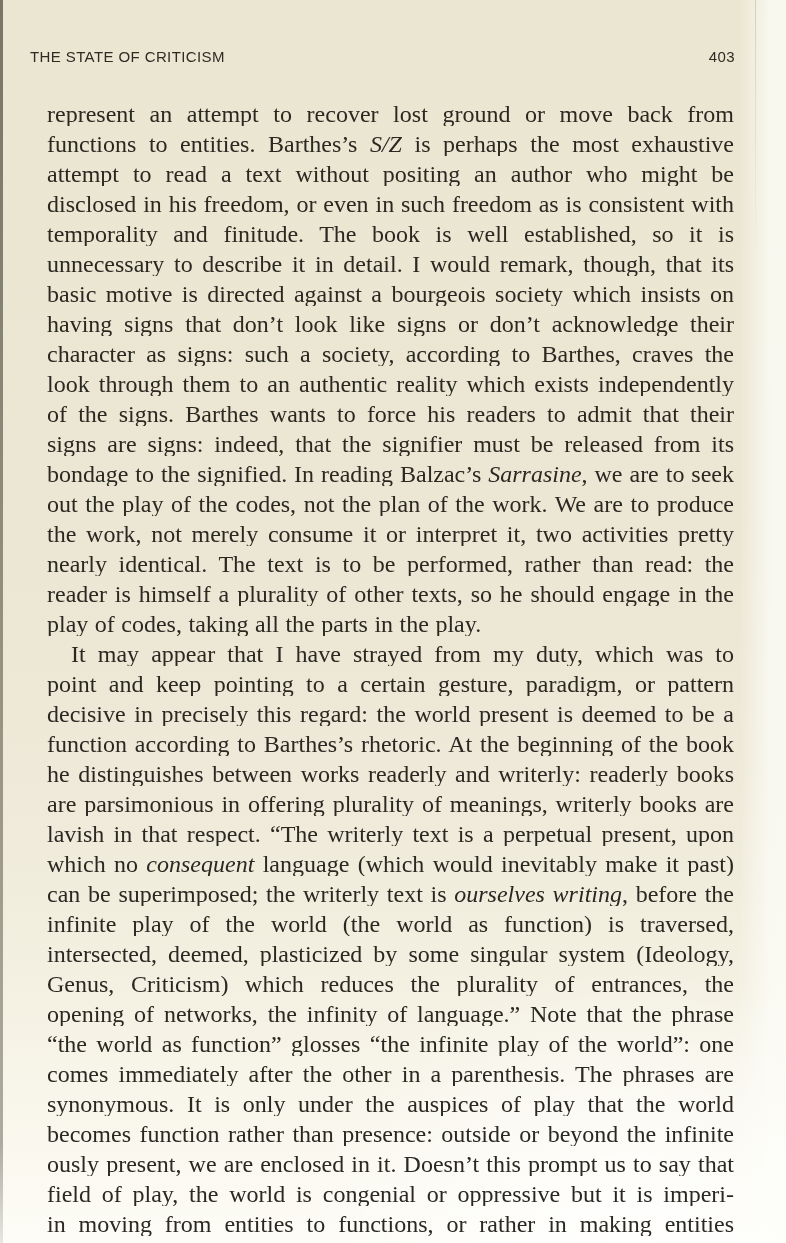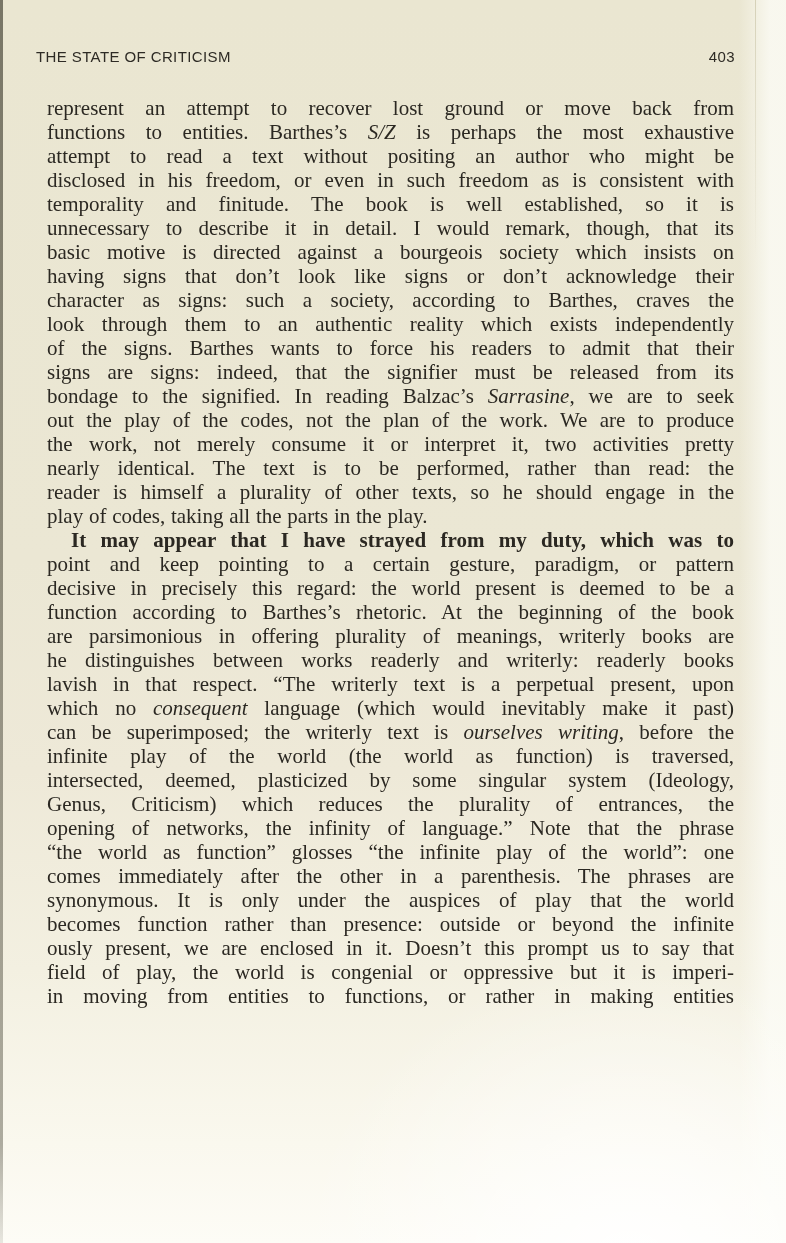--- a/index.html
+++ b/index.html
@@ -17,40 +17,41 @@
   }
   .scan-edge-left {
     position: absolute; left: 0; top: 0; bottom: 0; width: 3px;
     background: linear-gradient(to bottom, rgba(82,80,66,0.75) 0%, rgba(82,80,66,0.55) 60%, rgba(110,108,94,0.55) 92%, rgba(110,108,94,0.15) 100%);
   }
   .scan-crease {
     position: absolute; top: 0; right: 30px; width: 1px; height: 260px;
     background: linear-gradient(to bottom, rgba(190,184,150,0.55), rgba(190,184,150,0));
   }
   .running-head {
-    position: absolute; top: 49px; left: 36px; right: 51px;
+    position: absolute; top: 49px; left: 30px; right: 51px;
     display: flex; justify-content: space-between; align-items: baseline;
     font-family: "Liberation Sans", sans-serif;
     font-size: 15px; line-height: 16px; font-weight: normal;
     letter-spacing: 0.4px; color: #2e2b25;
   }
   .text-block {
     position: absolute; top: 96px; left: 47px; width: 687px;
   }
   .line {
-    font-size: 21px;
+    font-size: 24px;
     line-height: 24px;
     height: 24px;
     overflow: hidden;
     text-align: justify;
     text-align-last: justify;
     word-spacing: 0.5px;
     white-space: normal;
+    margin-top: 6px;
   }
-  .line.indent { text-indent: 24px; font-weight: bold; }
+  .line.indent { text-indent: 24px; }
   .line.para-end { text-align-last: left; }
   .line .italic { font-style: italic; }
 </style>
 </head>
 <body>
 
 <div class="page">
   <div class="scan-edge-left"></div>
   <div class="scan-crease"></div>
 
@@ -75,22 +76,22 @@
       <div class="line"><span>bondage to the signified. In reading Balzac’s </span><span class="italic">Sarrasine</span><span>, we are to seek</span></div>
       <div class="line"><span>out the play of the codes, not the plan of the work. We are to produce</span></div>
       <div class="line"><span>the work, not merely consume it or interpret it, two activities pretty</span></div>
       <div class="line"><span>nearly identical. The text is to be performed, rather than read: the</span></div>
       <div class="line"><span>reader is himself a plurality of other texts, so he should engage in the</span></div>
       <div class="line para-end"><span>play of codes, taking all the parts in the play.</span></div>
       <div class="line indent"><span>It may appear that I have strayed from my duty, which was to</span></div>
       <div class="line"><span>point and keep pointing to a certain gesture, paradigm, or pattern</span></div>
       <div class="line"><span>decisive in precisely this regard: the world present is deemed to be a</span></div>
       <div class="line"><span>function according to Barthes’s rhetoric. At the beginning of the book</span></div>
+      <div class="line"><span>he distinguishes between works readerly and writerly: readerly books</span></div>
       <div class="line"><span>are parsimonious in offering plurality of meanings, writerly books are</span></div>
-      <div class="line"><span>he distinguishes between works readerly and writerly: readerly books</span></div>
       <div class="line"><span>lavish in that respect. “The writerly text is a perpetual present, upon</span></div>
       <div class="line"><span>which no </span><span class="italic">consequent</span><span> language (which would inevitably make it past)</span></div>
       <div class="line"><span>can be superimposed; the writerly text is </span><span class="italic">ourselves writing</span><span>, before the</span></div>
       <div class="line"><span>infinite play of the world (the world as function) is traversed,</span></div>
       <div class="line"><span>intersected, deemed, plasticized by some singular system (Ideology,</span></div>
       <div class="line"><span>Genus, Criticism) which reduces the plurality of entrances, the</span></div>
       <div class="line"><span>opening of networks, the infinity of language.” Note that the phrase</span></div>
       <div class="line"><span>“the world as function” glosses “the infinite play of the world”: one</span></div>
       <div class="line"><span>comes immediately after the other in a parenthesis. The phrases are</span></div>
       <div class="line"><span>synonymous. It is only under the auspices of play that the world</span></div>

